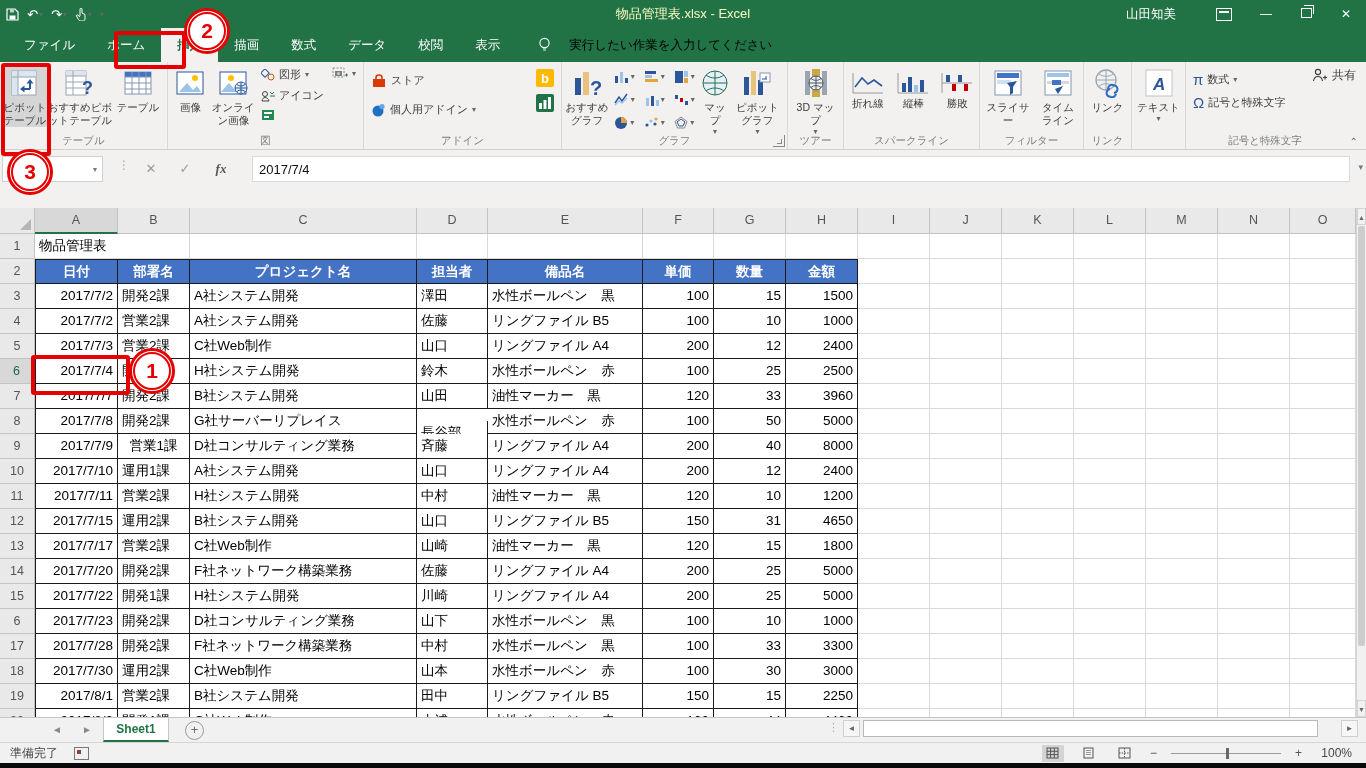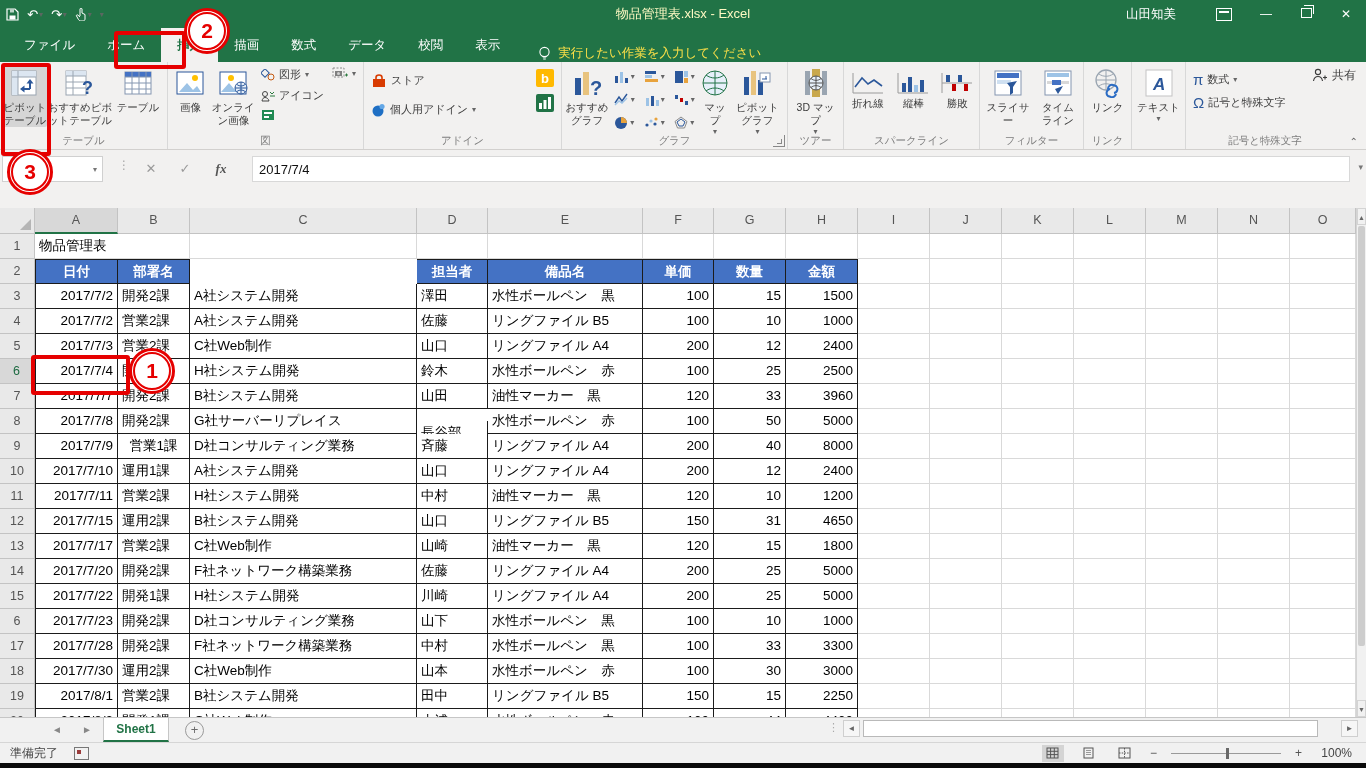--- a/index.html
+++ b/index.html
@@ -15,21 +15,21 @@
   .winctl .uname{font-size:12.5px;margin-right:26px}
   .wbtn{width:40px;text-align:center;font-size:12px;line-height:28px}
   .ribbonopt{width:14px;height:11px;border:1px solid #fff;display:inline-block;position:relative;margin:0 14px}
   .ribbonopt::after{content:"";position:absolute;left:2px;right:2px;top:2px;height:2px;background:#fff}
   .restore-ic{width:9px;height:8px;border:1px solid #fff;display:inline-block;position:relative}
   .restore-ic::after{content:"";position:absolute;left:2px;top:-4px;width:9px;height:8px;border:1px solid #fff;border-bottom:none;border-left:none}
   
   .tabrow{position:absolute;left:0;top:28px;width:100%;height:34px;background:#217346;display:flex;align-items:stretch;padding-left:8px;box-sizing:border-box;z-index:4}
   .tab{color:#fff;font-size:12.5px;line-height:34px;padding:0 16px;white-space:nowrap}
   .tab.active{background:#f2f1f0;color:#217346;font-weight:bold}
-  .tellme{display:flex;align-items:flex-end;gap:7px;color:#fde047;font-size:12.5px;margin-left:22px;white-space:nowrap}
+  .tellme{display:flex;align-items:center;gap:18px;color:#000000;font-size:12.5px;margin-left:22px;white-space:nowrap}
   .share{position:absolute;right:10px;top:62px;height:26px;display:flex;align-items:center;gap:5px;font-size:12px;color:#3b3b3b;z-index:6}
   
   .ribbon{position:absolute;left:0;top:62px;width:100%;height:88px;background:#f2f1f0;border-bottom:1px solid #d2d0ce;display:flex;box-sizing:border-box;z-index:3}
   .rgroup{position:relative;border-right:1px solid #d8d8d8;padding:2px 3px 15px 3px;box-sizing:border-box;flex:none}
   .gbody{display:flex;align-items:flex-start;height:70px}
   .glabel{position:absolute;left:0;right:0;bottom:1px;text-align:center;font-size:10.5px;color:#7d7d7d;white-space:nowrap}
   .bigbtn{display:flex;flex-direction:column;align-items:center;text-align:center;font-size:10.5px;color:#3b3b3b;padding-top:2px;line-height:1.25;white-space:normal;word-break:break-all}
   .bigbtn .bicon{height:34px;display:flex;align-items:center;justify-content:center;margin-bottom:1px}
   .dd{font-size:8px;color:#666}
   .smallbtn{display:flex;align-items:center;gap:4px;font-size:11px;color:#3b3b3b;padding:3px 4px;white-space:nowrap}
@@ -597,20 +597,21 @@
     <div class="gcell" style="left: 858px; top: 26px; width: 72px; height: 25px;"></div>
     <div class="gcell" style="left: 930px; top: 26px; width: 72px; height: 25px;"></div>
     <div class="gcell" style="left: 1002px; top: 26px; width: 72px; height: 25px;"></div>
     <div class="gcell" style="left: 1074px; top: 26px; width: 72px; height: 25px;"></div>
     <div class="gcell" style="left: 1146px; top: 26px; width: 72px; height: 25px;"></div>
     <div class="gcell" style="left: 1218px; top: 26px; width: 72px; height: 25px;"></div>
     <div class="gcell" style="left: 1290px; top: 26px; width: 66px; height: 25px;"></div>
     <div class="ghdr rowhdr" style="left: 0px; top: 51px; width: 35px; height: 25px;">2</div>
     <div class="gcell thead tbl toprow firstc" style="left: 35px; top: 51px; width: 83px; height: 25px;">日付</div>
     <div class="gcell thead tbl toprow" style="left: 118px; top: 51px; width: 72px; height: 25px;">部署名</div>
+    <div class="gcell thead tbl toprow" style="left: 190px; top: 51px; width: 227px; height: 25px;">プロジェクト名</div>
     <div class="gcell thead tbl toprow" style="left: 417px; top: 51px; width: 71px; height: 25px;">担当者</div>
     <div class="gcell thead tbl toprow" style="left: 488px; top: 51px; width: 155px; height: 25px;">備品名</div>
     <div class="gcell thead tbl toprow" style="left: 643px; top: 51px; width: 71px; height: 25px;">単価</div>
     <div class="gcell thead tbl toprow" style="left: 714px; top: 51px; width: 72px; height: 25px;">数量</div>
     <div class="gcell thead tbl toprow" style="left: 786px; top: 51px; width: 72px; height: 25px;">金額</div>
     <div class="gcell" style="left: 858px; top: 51px; width: 72px; height: 25px;"></div>
     <div class="gcell" style="left: 930px; top: 51px; width: 72px; height: 25px;"></div>
     <div class="gcell" style="left: 1002px; top: 51px; width: 72px; height: 25px;"></div>
     <div class="gcell" style="left: 1074px; top: 51px; width: 72px; height: 25px;"></div>
     <div class="gcell" style="left: 1146px; top: 51px; width: 72px; height: 25px;"></div>

